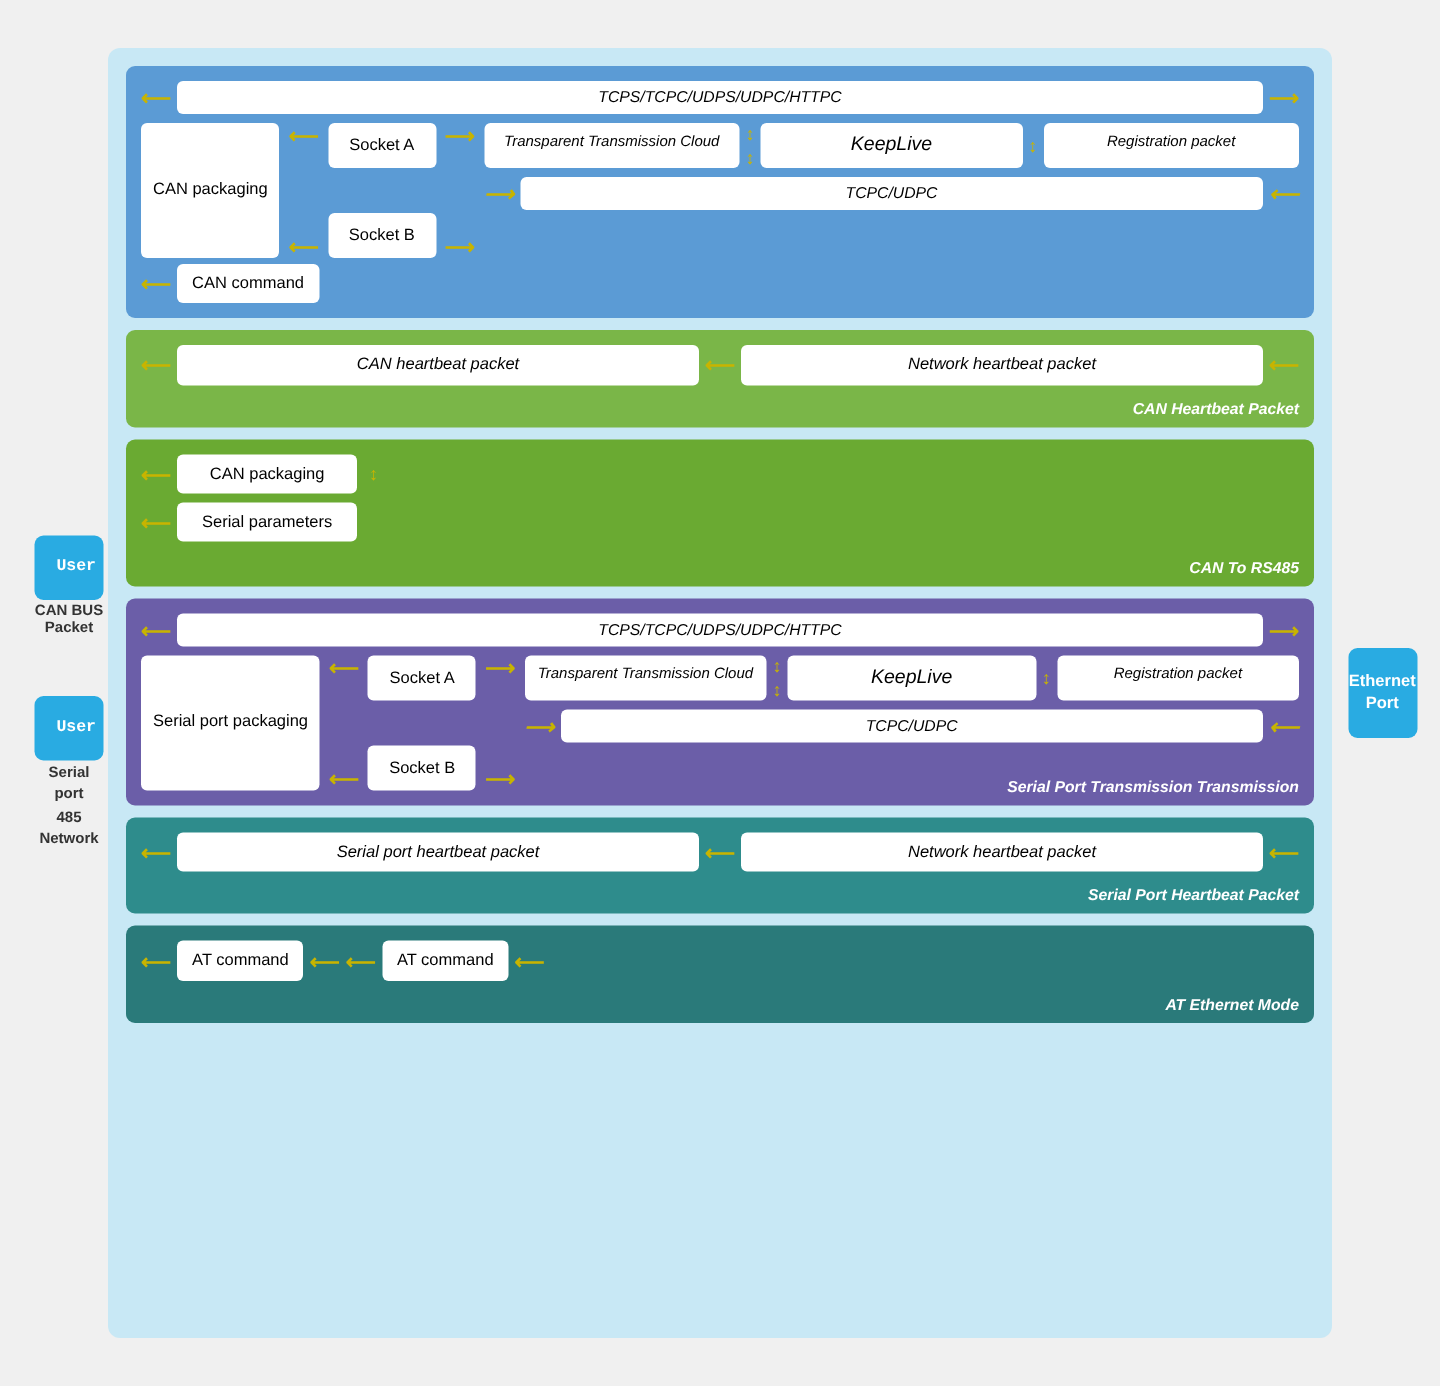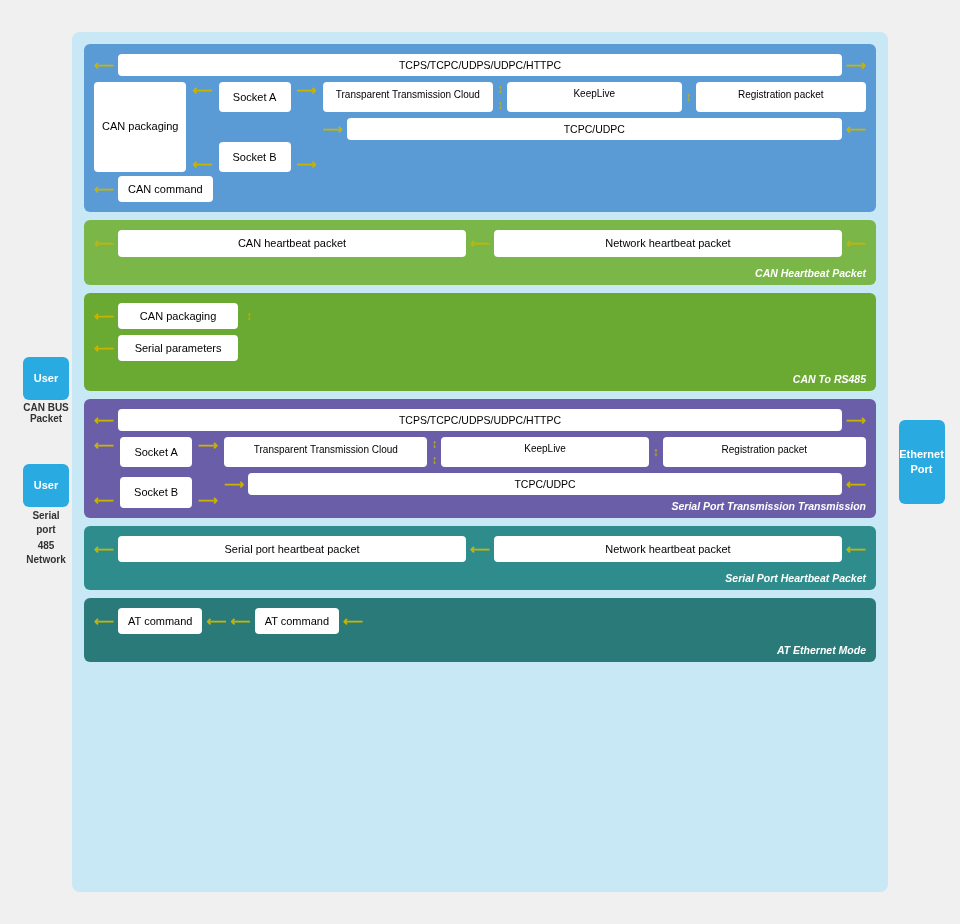--- a/index.html
+++ b/index.html
@@ -35,37 +35,38 @@
       display: flex;
       flex-direction: column;
       justify-content: center;
       align-items: center;
     }
     .side-block {
       background: #29abe2;
       color: white;
       font-weight: bold;
       font-size: 11px;
-      text-align: center;
+      text-align: right;
       border-radius: 6px;
       padding: 10px 5px;
       line-height: 1.4;
       width: 46px;
+      font-family: Liberation Mono, monospace;
     }
     .side-block-right {
       background: #29abe2;
       color: white;
       font-weight: bold;
       font-size: 11px;
       text-align: center;
       border-radius: 6px;
       padding: 14px 5px;
       line-height: 1.4;
       width: 46px;
-      height: 84px;
+      height: 60px;
       display: flex;
       align-items: center;
       justify-content: center;
       margin-left: 15px;
     }
     .center-area {
       flex: 1;
       background: #c8e8f5;
       border-radius: 8px;
       padding: 12px;
@@ -145,21 +146,21 @@
     .at-inner {
       display: flex;
       flex-direction: row;
       align-items: center;
       gap: 4px;
       padding-bottom: 18px;
     }
 
     .flex-row { display: flex; flex-direction: row; align-items: center; gap: 4px; }
     .flex-col { display: flex; flex-direction: column; gap: 4px; }
-    .flex-1 { flex: 1; }
+    .flex-1 { flex: 1; font-style: italic; }
 
     .arrow-yellow {
       color: #c8b400;
       font-size: 14px;
       font-weight: bold;
     }
     .arrow-yellow-v {
       color: #c8b400;
       font-size: 12px;
       font-weight: bold;
@@ -188,21 +189,21 @@
       display: flex;
       align-items: center;
       gap: 4px;
       margin-top: 4px;
     }
 
     .keepalive-box {
       background: white;
       border-radius: 4px;
       padding: 5px 8px;
-      font-size: 10px;
+      font-size: 13px;
       text-align: center;
       flex: 1;
     }
     .reg-box {
       background: white;
       border-radius: 4px;
       padding: 5px 8px;
       font-size: 10.5px;
       text-align: center;
       flex: 1;
@@ -344,20 +345,24 @@
     <div class="section-purple">
 
       <div class="flex-row" style="margin-bottom:6px;">
         <span class="arrow-yellow">⟵</span>
         <div class="tcps-box flex-1">TCPS/TCPC/UDPS/UDPC/HTTPC</div>
         <span class="arrow-yellow">⟶</span>
       </div>
 
       <div class="flex-row" style="align-items:stretch;gap:6px;">
 
+        <div class="can-packaging-large" style="min-height:90px;">
+          <span>Serial port
+packaging</span>
+        </div>
         <div class="flex-col" style="justify-content:space-between;gap:4px;">
           <span class="arrow-yellow">⟵</span>
           <span class="arrow-yellow">⟵</span>
         </div>
 
         <div class="flex-col" style="justify-content:space-between;gap:10px;">
           <div class="white-box" style="padding:8px 14px;">Socket A</div>
           <div class="white-box" style="padding:8px 14px;">Socket B</div>
         </div>
         <div class="flex-col" style="justify-content:space-between;gap:4px;">

